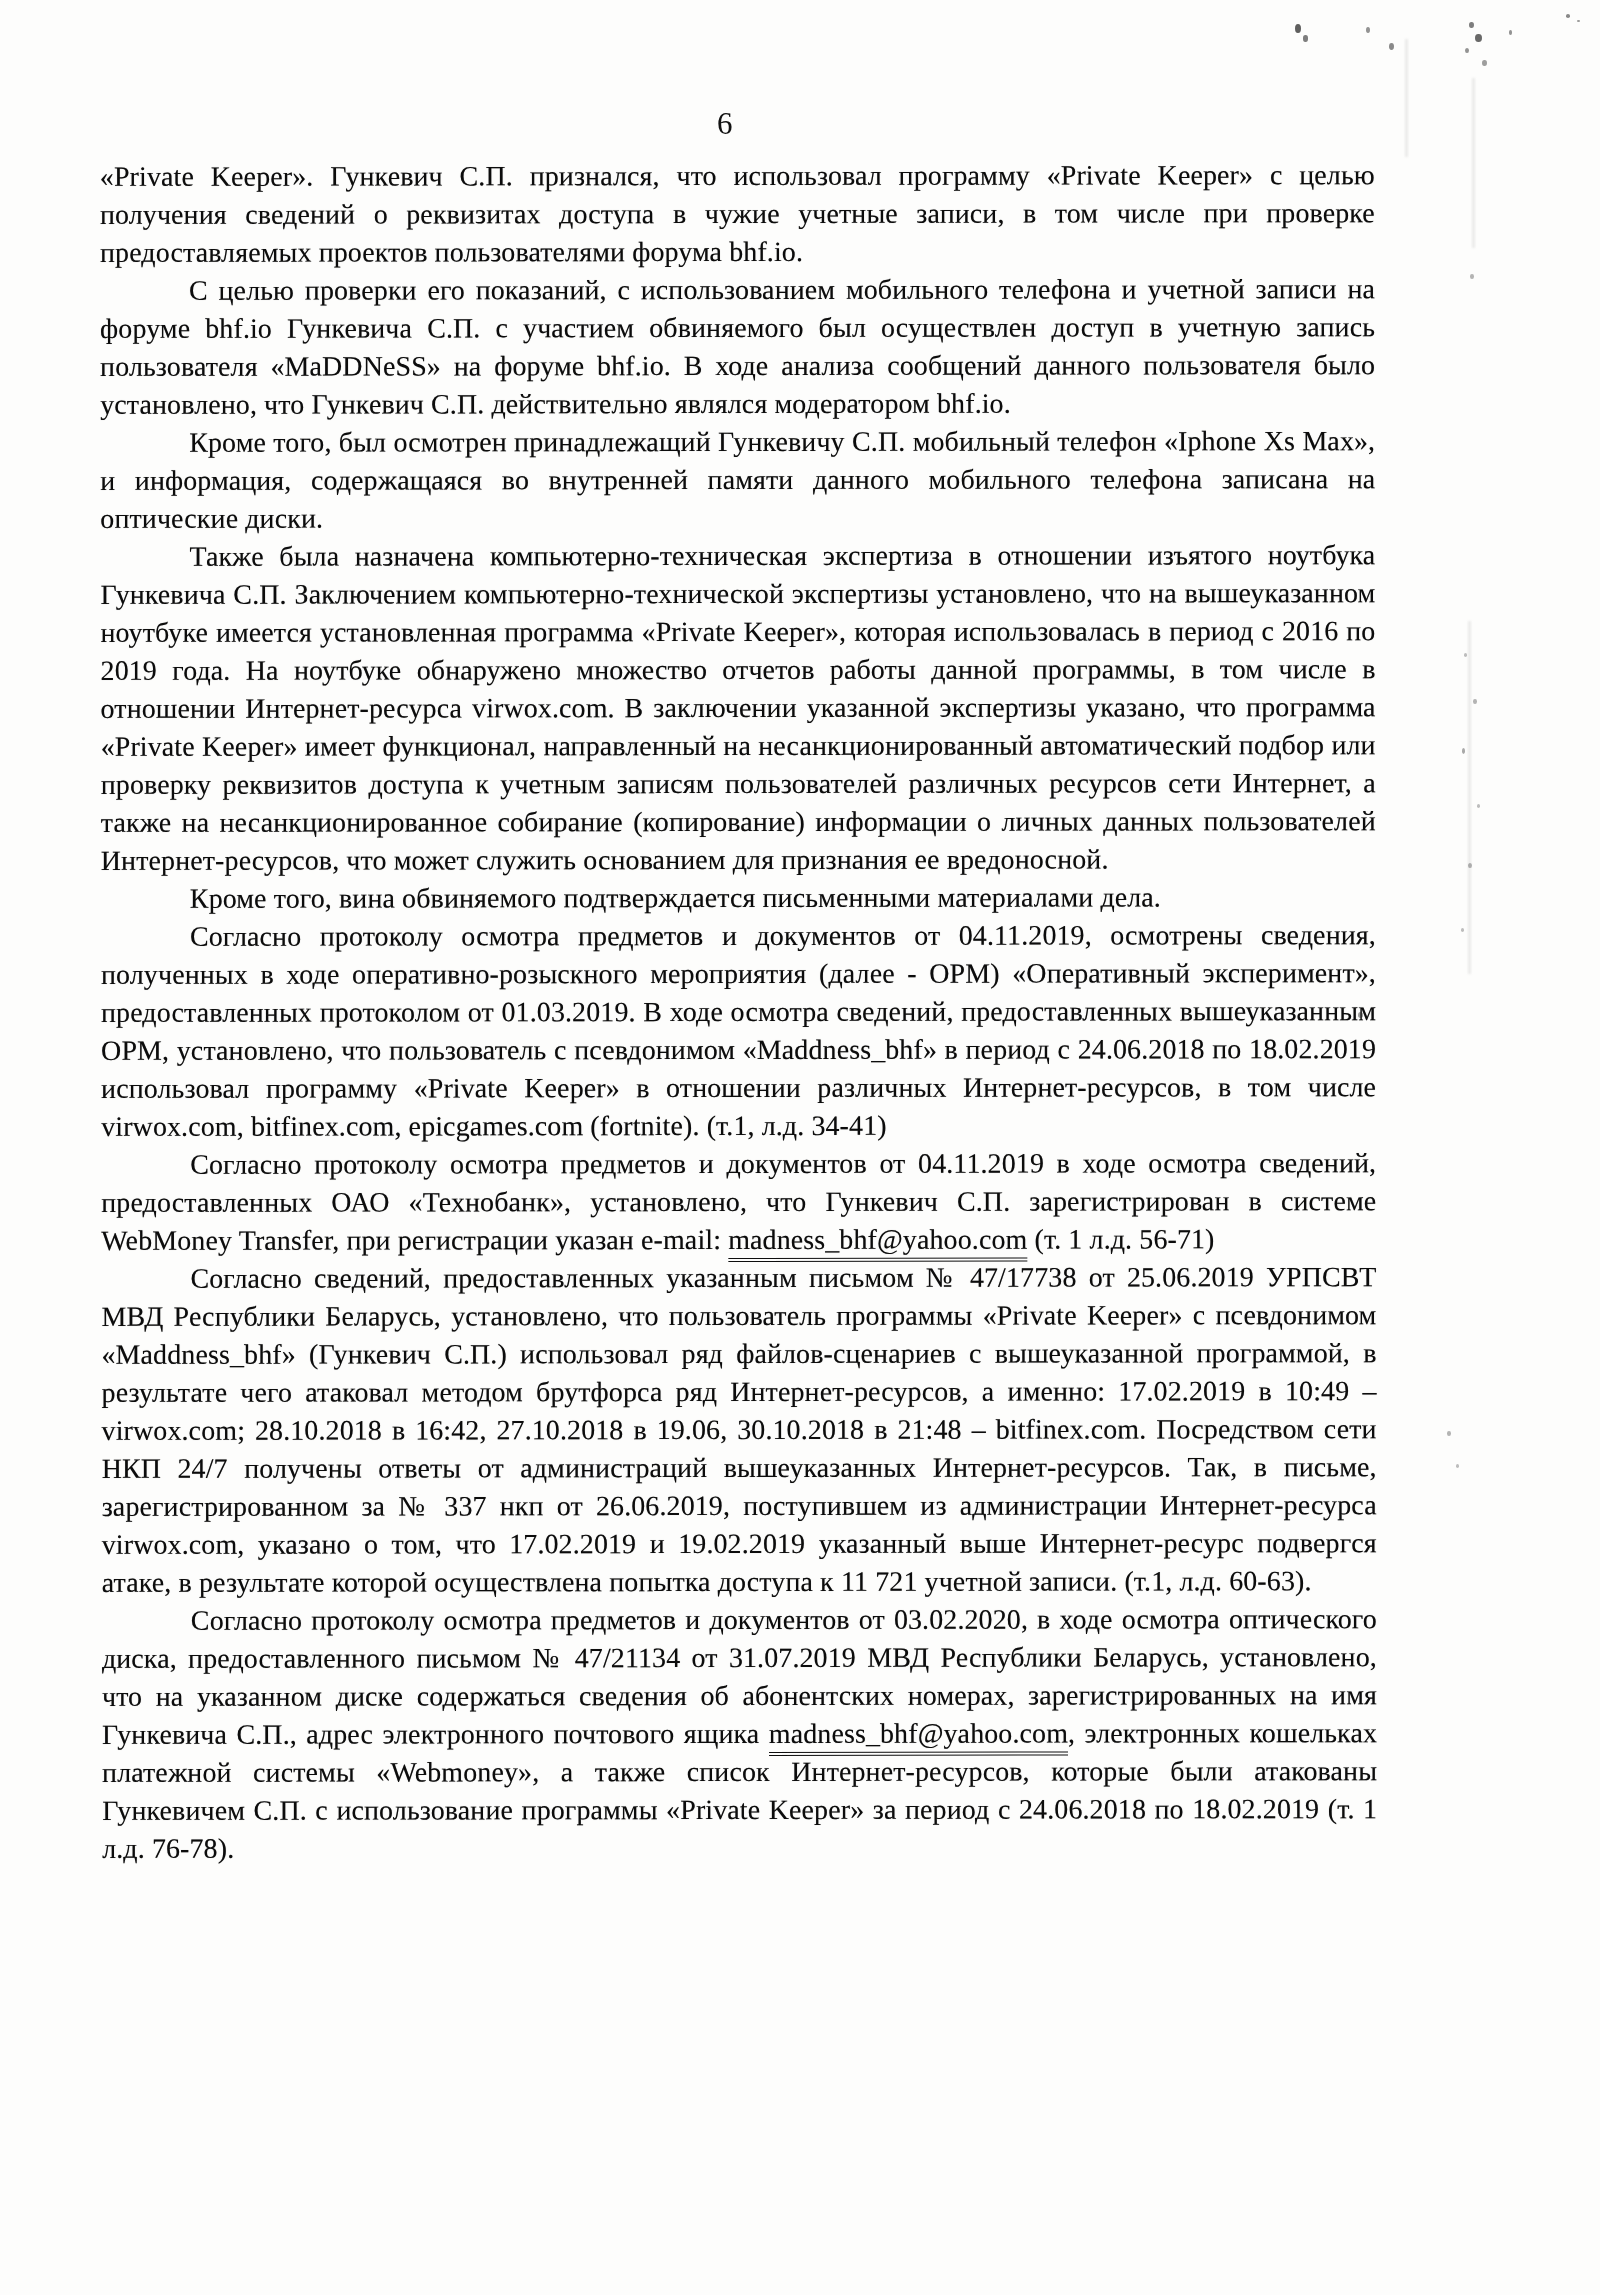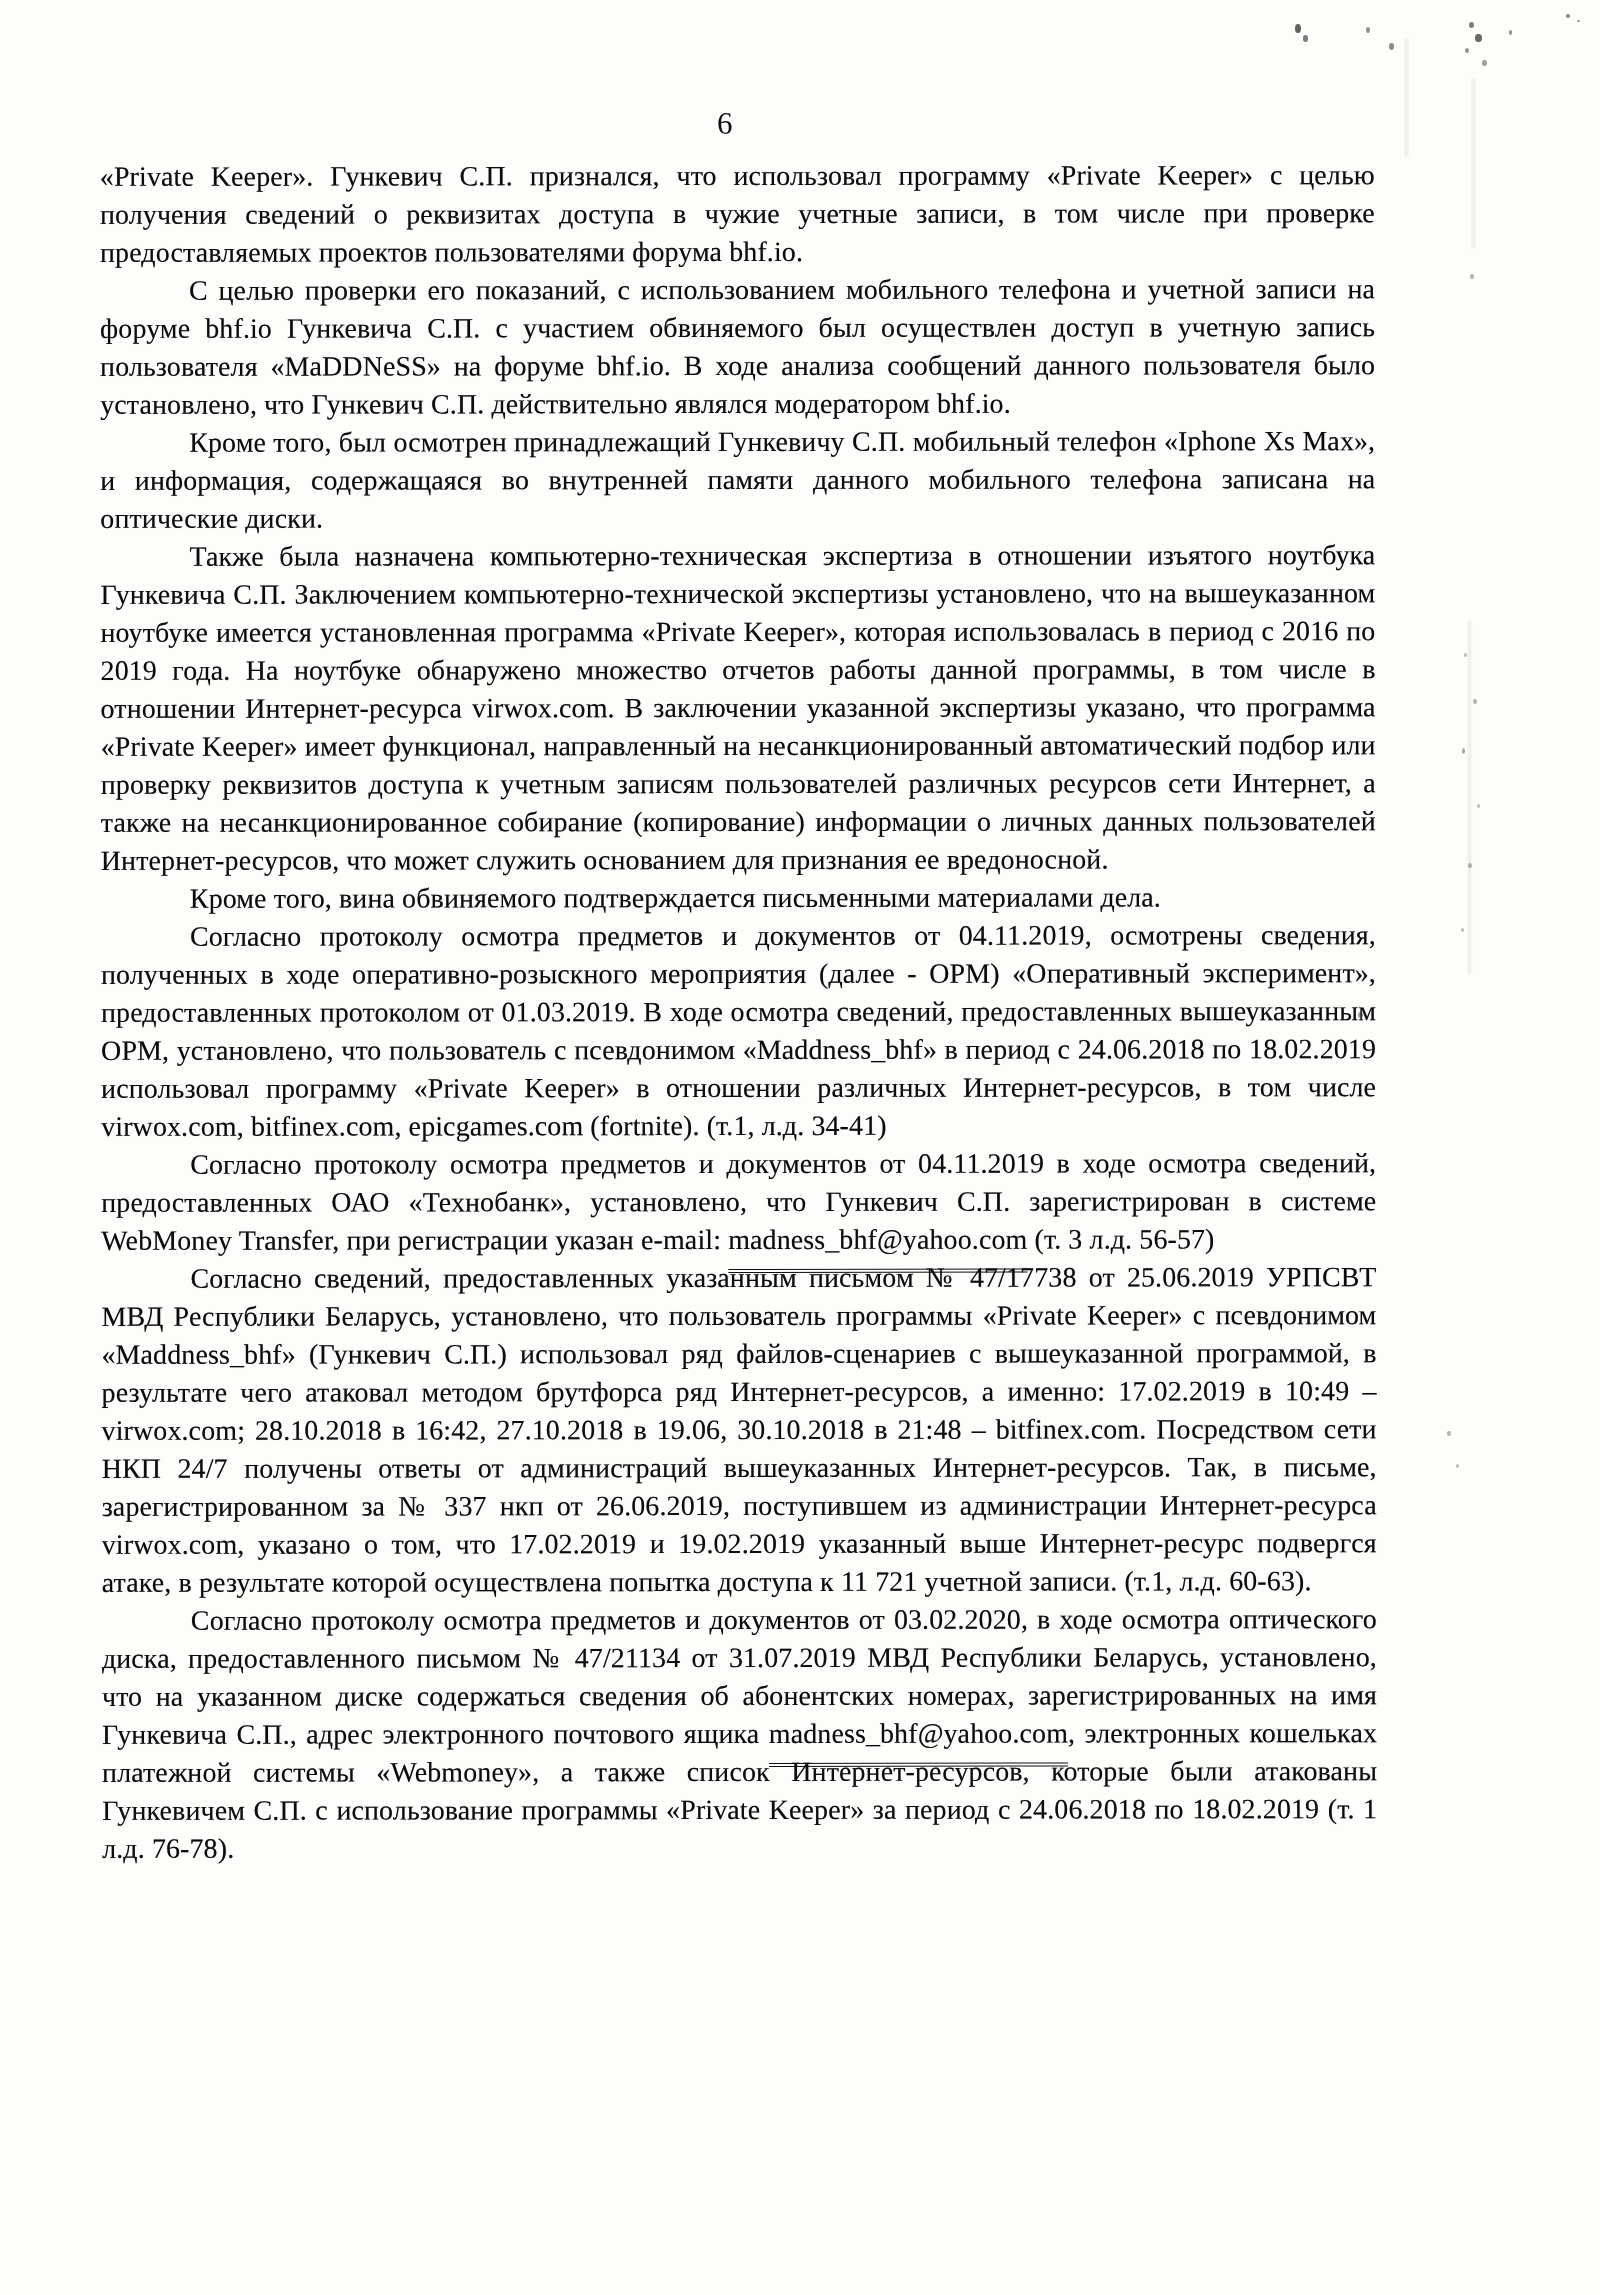--- a/index.html
+++ b/index.html
@@ -38,21 +38,21 @@
   p.para {
     margin: 0;
     padding: 0;
     text-indent: 0;
   }
   p.para.indent {
     text-indent: 89px;
   }
   .u {
     border-bottom: 4.6px double #0e0e0e;
-    padding-bottom: 14px;
+    padding-bottom: 3px;
   }
   
   .nz {
     position: absolute;
     background: #2a2a2a;
     border-radius: 50%;
   }
   .streak {
     position: absolute;
     width: 2.6px;
@@ -67,21 +67,21 @@
 
   <div class="page-number">6</div>
 
   <div class="text-block">
       <p class="para"><span>«Private Keeper». Гункевич С.П. признался, что использовал программу «Private Keeper» с целью получения сведений о реквизитах доступа в чужие учетные записи, в том числе при проверке предоставляемых проектов пользователями форума bhf.io.</span></p>
       <p class="para indent"><span>С целью проверки его показаний, с использованием мобильного телефона и учетной записи на форуме bhf.io Гункевича С.П. с участием обвиняемого был осуществлен доступ в учетную запись пользователя «MaDDNeSS» на форуме bhf.io. В ходе анализа сообщений данного пользователя было установлено, что Гункевич С.П. действительно являлся модератором bhf.io.</span></p>
       <p class="para indent"><span>Кроме того, был осмотрен принадлежащий Гункевичу С.П. мобильный телефон «Iphone Xs Max», и информация, содержащаяся во внутренней памяти данного мобильного телефона записана на оптические диски.</span></p>
       <p class="para indent"><span>Также была назначена компьютерно-техническая экспертиза в отношении изъятого ноутбука Гункевича С.П. Заключением компьютерно-технической экспертизы установлено, что на вышеуказанном ноутбуке имеется установленная программа «Private Keeper», которая использовалась в период с 2016 по 2019 года. На ноутбуке обнаружено множество отчетов работы данной программы, в том числе в отношении Интернет-ресурса virwox.com. В заключении указанной экспертизы указано, что программа «Private Keeper» имеет функционал, направленный на несанкционированный автоматический подбор или проверку реквизитов доступа к учетным записям пользователей различных ресурсов сети Интернет, а также на несанкционированное собирание (копирование) информации о личных данных пользователей Интернет-ресурсов, что может служить основанием для признания ее вредоносной.</span></p>
       <p class="para indent"><span>Кроме того, вина обвиняемого подтверждается письменными материалами дела.</span></p>
       <p class="para indent"><span>Согласно протоколу осмотра предметов и документов от 04.11.2019, осмотрены сведения, полученных в ходе оперативно-розыскного мероприятия (далее - ОРМ) «Оперативный эксперимент», предоставленных протоколом от 01.03.2019. В ходе осмотра сведений, предоставленных вышеуказанным ОРМ, установлено, что пользователь с псевдонимом «Maddness_bhf» в период с 24.06.2018 по 18.02.2019 использовал программу «Private Keeper» в отношении различных Интернет-ресурсов, в том числе virwox.com, bitfinex.com, epicgames.com (fortnite). (т.1, л.д. 34-41)</span></p>
-      <p class="para indent"><span>Согласно протоколу осмотра предметов и документов от 04.11.2019 в ходе осмотра сведений, предоставленных ОАО «Технобанк», установлено, что Гункевич С.П. зарегистрирован в системе WebMoney Transfer, при регистрации указан e-mail: </span><span class="u">madness_bhf@yahoo.com</span><span> (т. 3 л.д. 56-57)</span></p>
+      <p class="para indent"><span>Согласно протоколу осмотра предметов и документов от 04.11.2019 в ходе осмотра сведений, предоставленных ОАО «Технобанк», установлено, что Гункевич С.П. зарегистрирован в системе WebMoney Transfer, при регистрации указан e-mail: </span><span class="u">madness_bhf@yahoo.com</span><span> (т. 1 л.д. 56-71)</span></p>
       <p class="para indent"><span>Согласно сведений, предоставленных указанным письмом № 47/17738 от 25.06.2019 УРПСВТ МВД Республики Беларусь, установлено, что пользователь программы «Private Keeper» с псевдонимом «Maddness_bhf» (Гункевич С.П.) использовал ряд файлов-сценариев с вышеуказанной программой, в результате чего атаковал методом брутфорса ряд Интернет-ресурсов, а именно: 17.02.2019 в 10:49 – virwox.com; 28.10.2018 в 16:42, 27.10.2018 в 19.06, 30.10.2018 в 21:48 – bitfinex.com. Посредством сети НКП 24/7 получены ответы от администраций вышеуказанных Интернет-ресурсов. Так, в письме, зарегистрированном за № 337 нкп от 26.06.2019, поступившем из администрации Интернет-ресурса virwox.com, указано о том, что 17.02.2019 и 19.02.2019 указанный выше Интернет-ресурс подвергся атаке, в результате которой осуществлена попытка доступа к 11 721 учетной записи. (т.1, л.д. 60-63).</span></p>
       <p class="para indent"><span>Согласно протоколу осмотра предметов и документов от 03.02.2020, в ходе осмотра оптического диска, предоставленного письмом № 47/21134 от 31.07.2019 МВД Республики Беларусь, установлено, что на указанном диске содержаться сведения об абонентских номерах, зарегистрированных на имя Гункевича С.П., адрес электронного почтового ящика </span><span class="u">madness_bhf@yahoo.com</span><span>, электронных кошельках платежной системы «Webmoney», а также список Интернет-ресурсов, которые были атакованы Гункевичем С.П. с использование программы «Private Keeper» за период с 24.06.2018 по 18.02.2019 (т. 1 л.д. 76-78).</span></p>
     </div>
 
   <div class="nz" style="left:1295px;top:23.5px;width:5.9px;height:9.1px;opacity:.75;"></div>
   <div class="nz" style="left:1303px;top:35px;width:4.6px;height:6.5px;opacity:.6;"></div>
   <div class="nz" style="left:1366px;top:27.4px;width:3.9px;height:5.9px;opacity:.5;"></div>
   <div class="nz" style="left:1389px;top:43px;width:5.2px;height:7.2px;opacity:.55;"></div>
   <div class="nz" style="left:1469px;top:22px;width:4.6px;height:5.9px;opacity:.6;"></div>
   <div class="nz" style="left:1475px;top:34px;width:6.5px;height:7.8px;opacity:.7;"></div>

